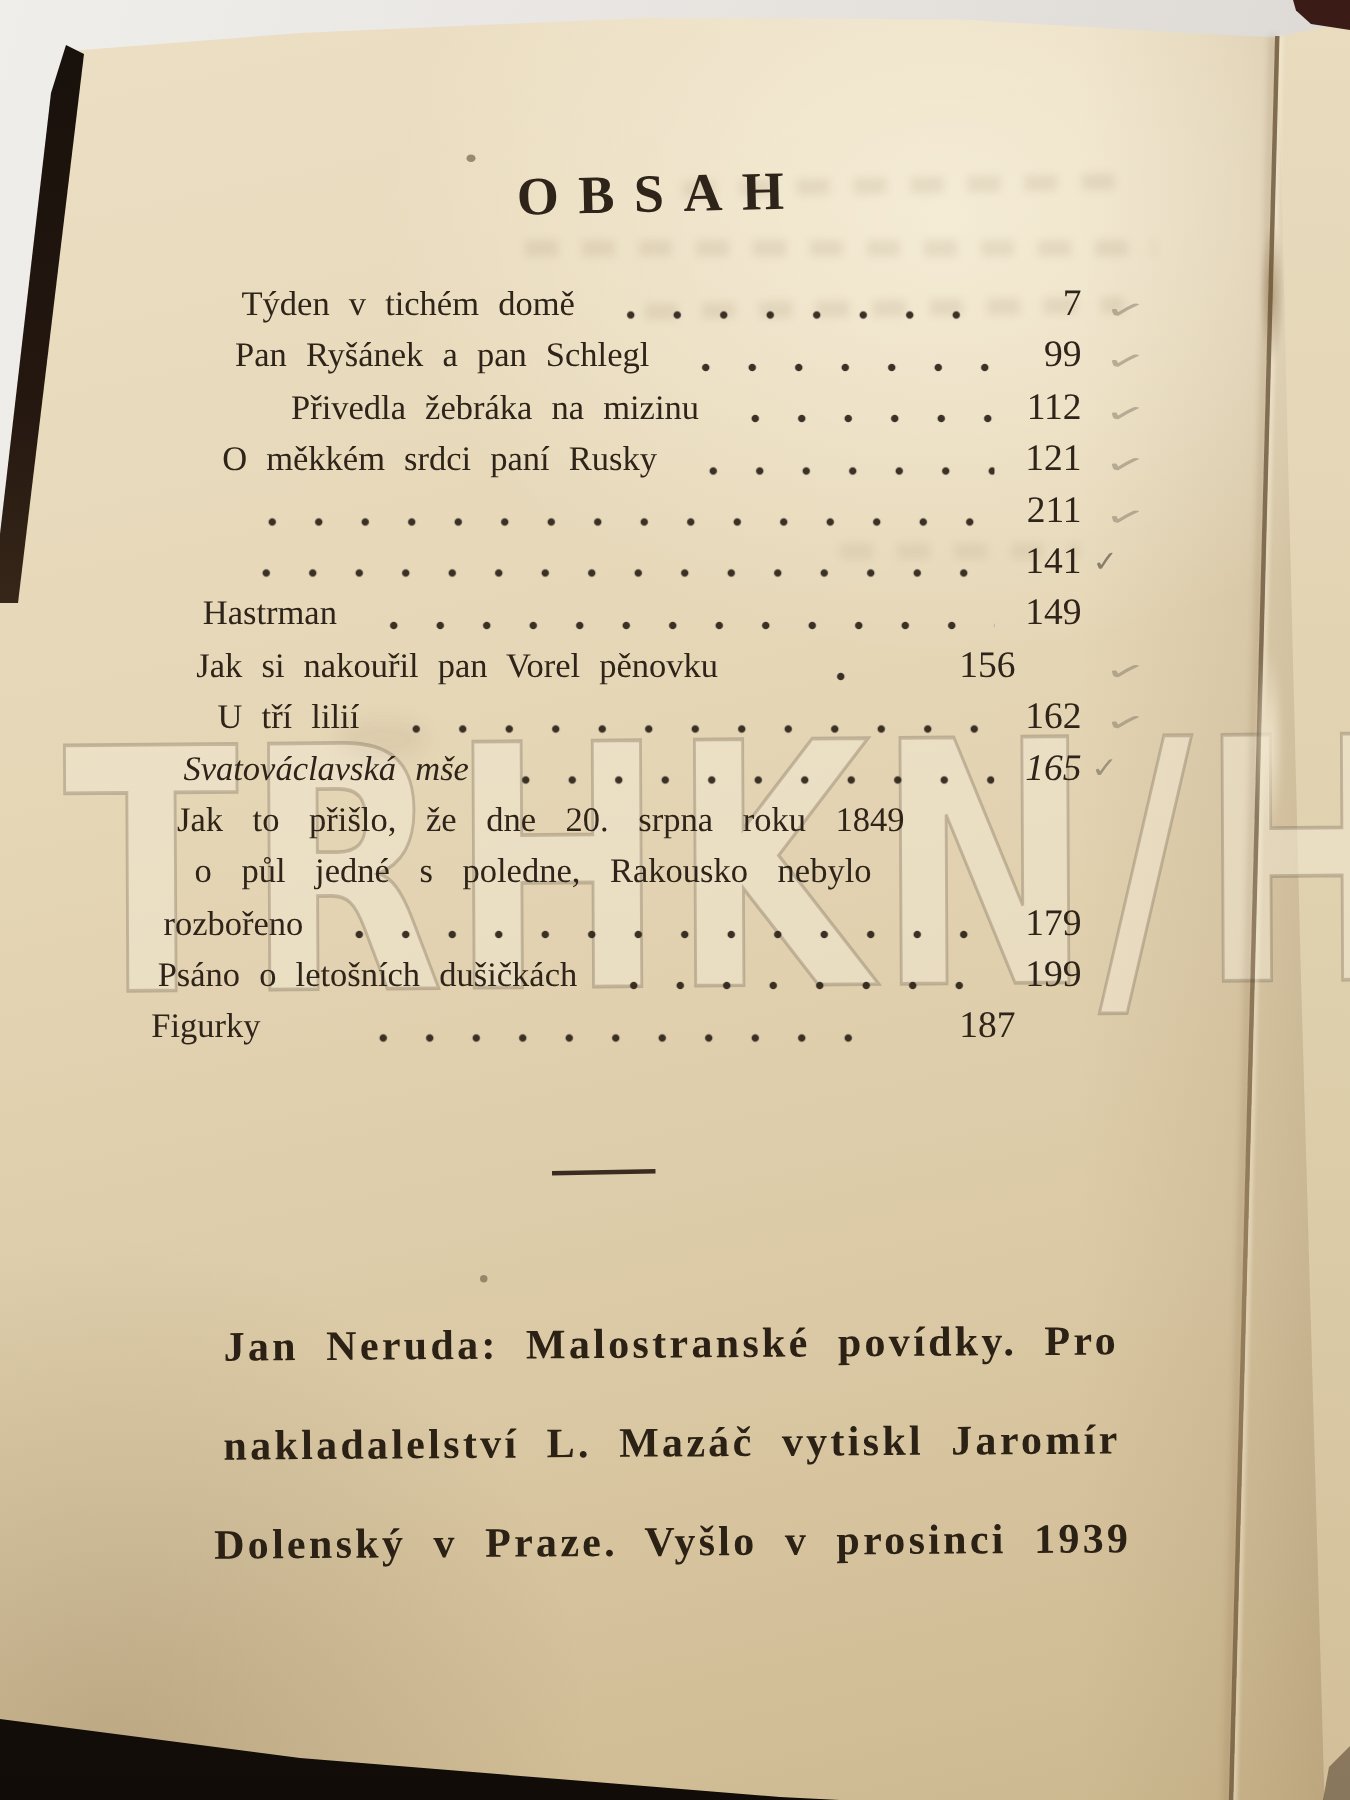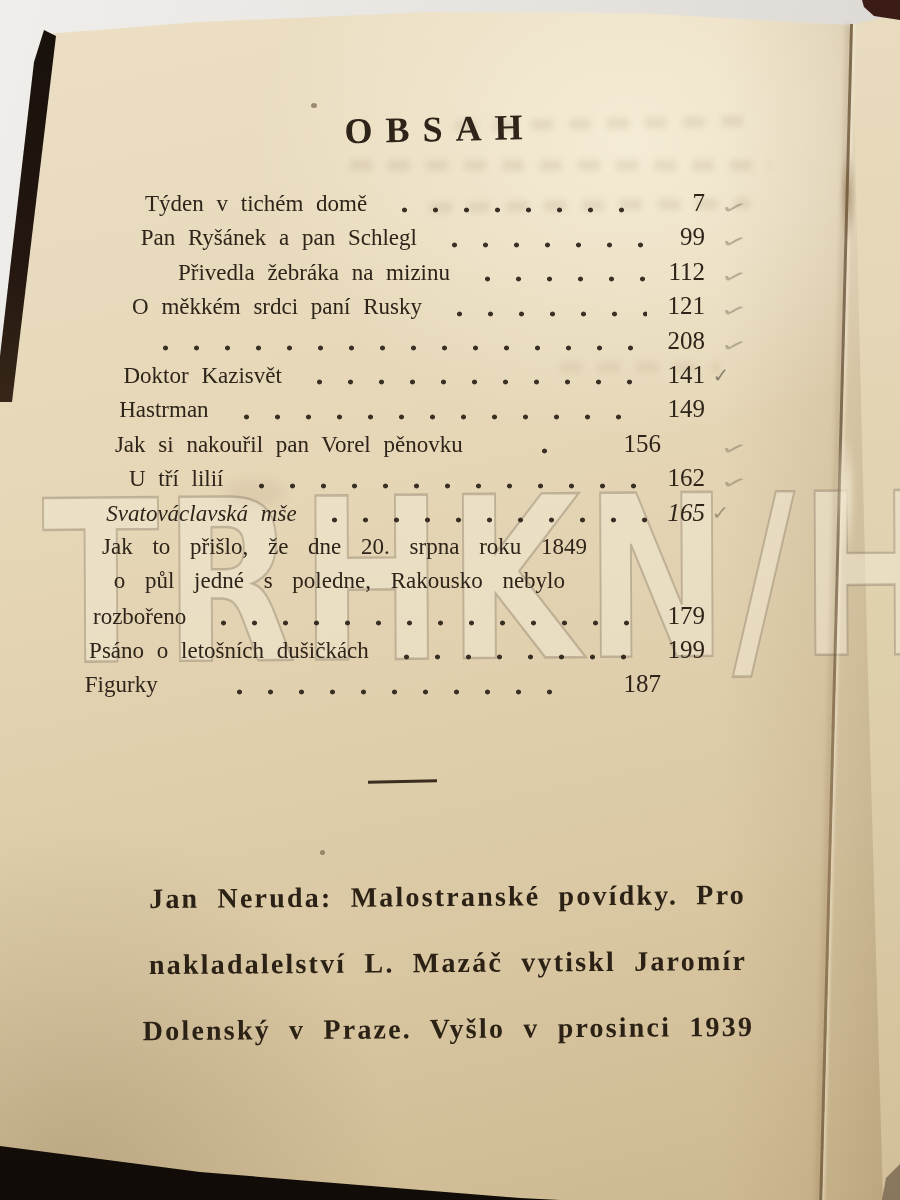--- a/index.html
+++ b/index.html
@@ -56,21 +56,21 @@
   
   .watermark{position:absolute;left:42px;top:472px;white-space:nowrap;
     font-family:"DejaVu Sans",sans-serif;font-weight:700;font-size:225px;line-height:1;
     letter-spacing:6px;transform:scaleX(.76) rotate(-.4deg);transform-origin:left top;
     color:rgba(241,232,209,.55);-webkit-text-stroke:2.5px rgba(128,114,92,.38);}
 
   
   .ink{color:#2e2419;}
   .title{position:absolute;left:90px;top:108px;width:700px;text-align:center;
     font-size:36px;font-weight:700;letter-spacing:13px;transform:rotate(-1.3deg);}
-  .toc{position:absolute;left:60px;top:186px;width:700px;font-size:23px;}
+  .toc{position:absolute;left:76px;top:186px;width:700px;font-size:23px;}
   .toc-row{display:flex;align-items:baseline;height:34.4px;line-height:34.4px;
     word-spacing:7px;white-space:nowrap;}
   .toc-row .t-wide{word-spacing:14px;}
   .leader{flex:1 1 auto;align-self:stretch;margin:0 6px 0 16px;
     background-image:radial-gradient(circle,rgba(44,34,24,.92) 2.1px,transparent 2.8px);
     background-size:31px 6px;background-repeat:repeat-x;
     background-position:left 6px bottom 7px;}
   .pagenum{flex:0 0 52px;text-align:right;font-size:25px;}
   .check{flex:0 0 46px;padding-left:9px;font-family:"DejaVu Sans",sans-serif;
     font-size:19px;color:#6f6755;position:relative;top:-2px;}
@@ -137,25 +137,24 @@
         <span class="check c-light">✓</span>
       </div>
       <div class="toc-row" style="margin-left: 72.1px;">
         <span class="toc-title">O měkkém srdci paní Rusky</span>
         <span class="leader"></span>
         <span class="pagenum">121</span>
         <span class="check c-light">✓</span>
       </div>
       <div class="toc-row" style="margin-left: 67.8px;">
         <span class="leader"></span>
-        <span class="pagenum">208</span>
+        <span class="pagenum">211</span>
         <span class="check c-light">✓</span>
       </div>
       <div class="toc-row" style="margin-left: 63.5px;">
-        <span class="toc-title">Doktor Kazisvět</span>
         <span class="leader"></span>
         <span class="pagenum">141</span>
         <span class="check c-dark">✓</span>
       </div>
       <div class="toc-row" style="margin-left: 59.2px;">
         <span class="toc-title">Hastrman</span>
         <span class="leader"></span>
         <span class="pagenum">149</span>
         <span class="check c-none">✓</span>
       </div>

